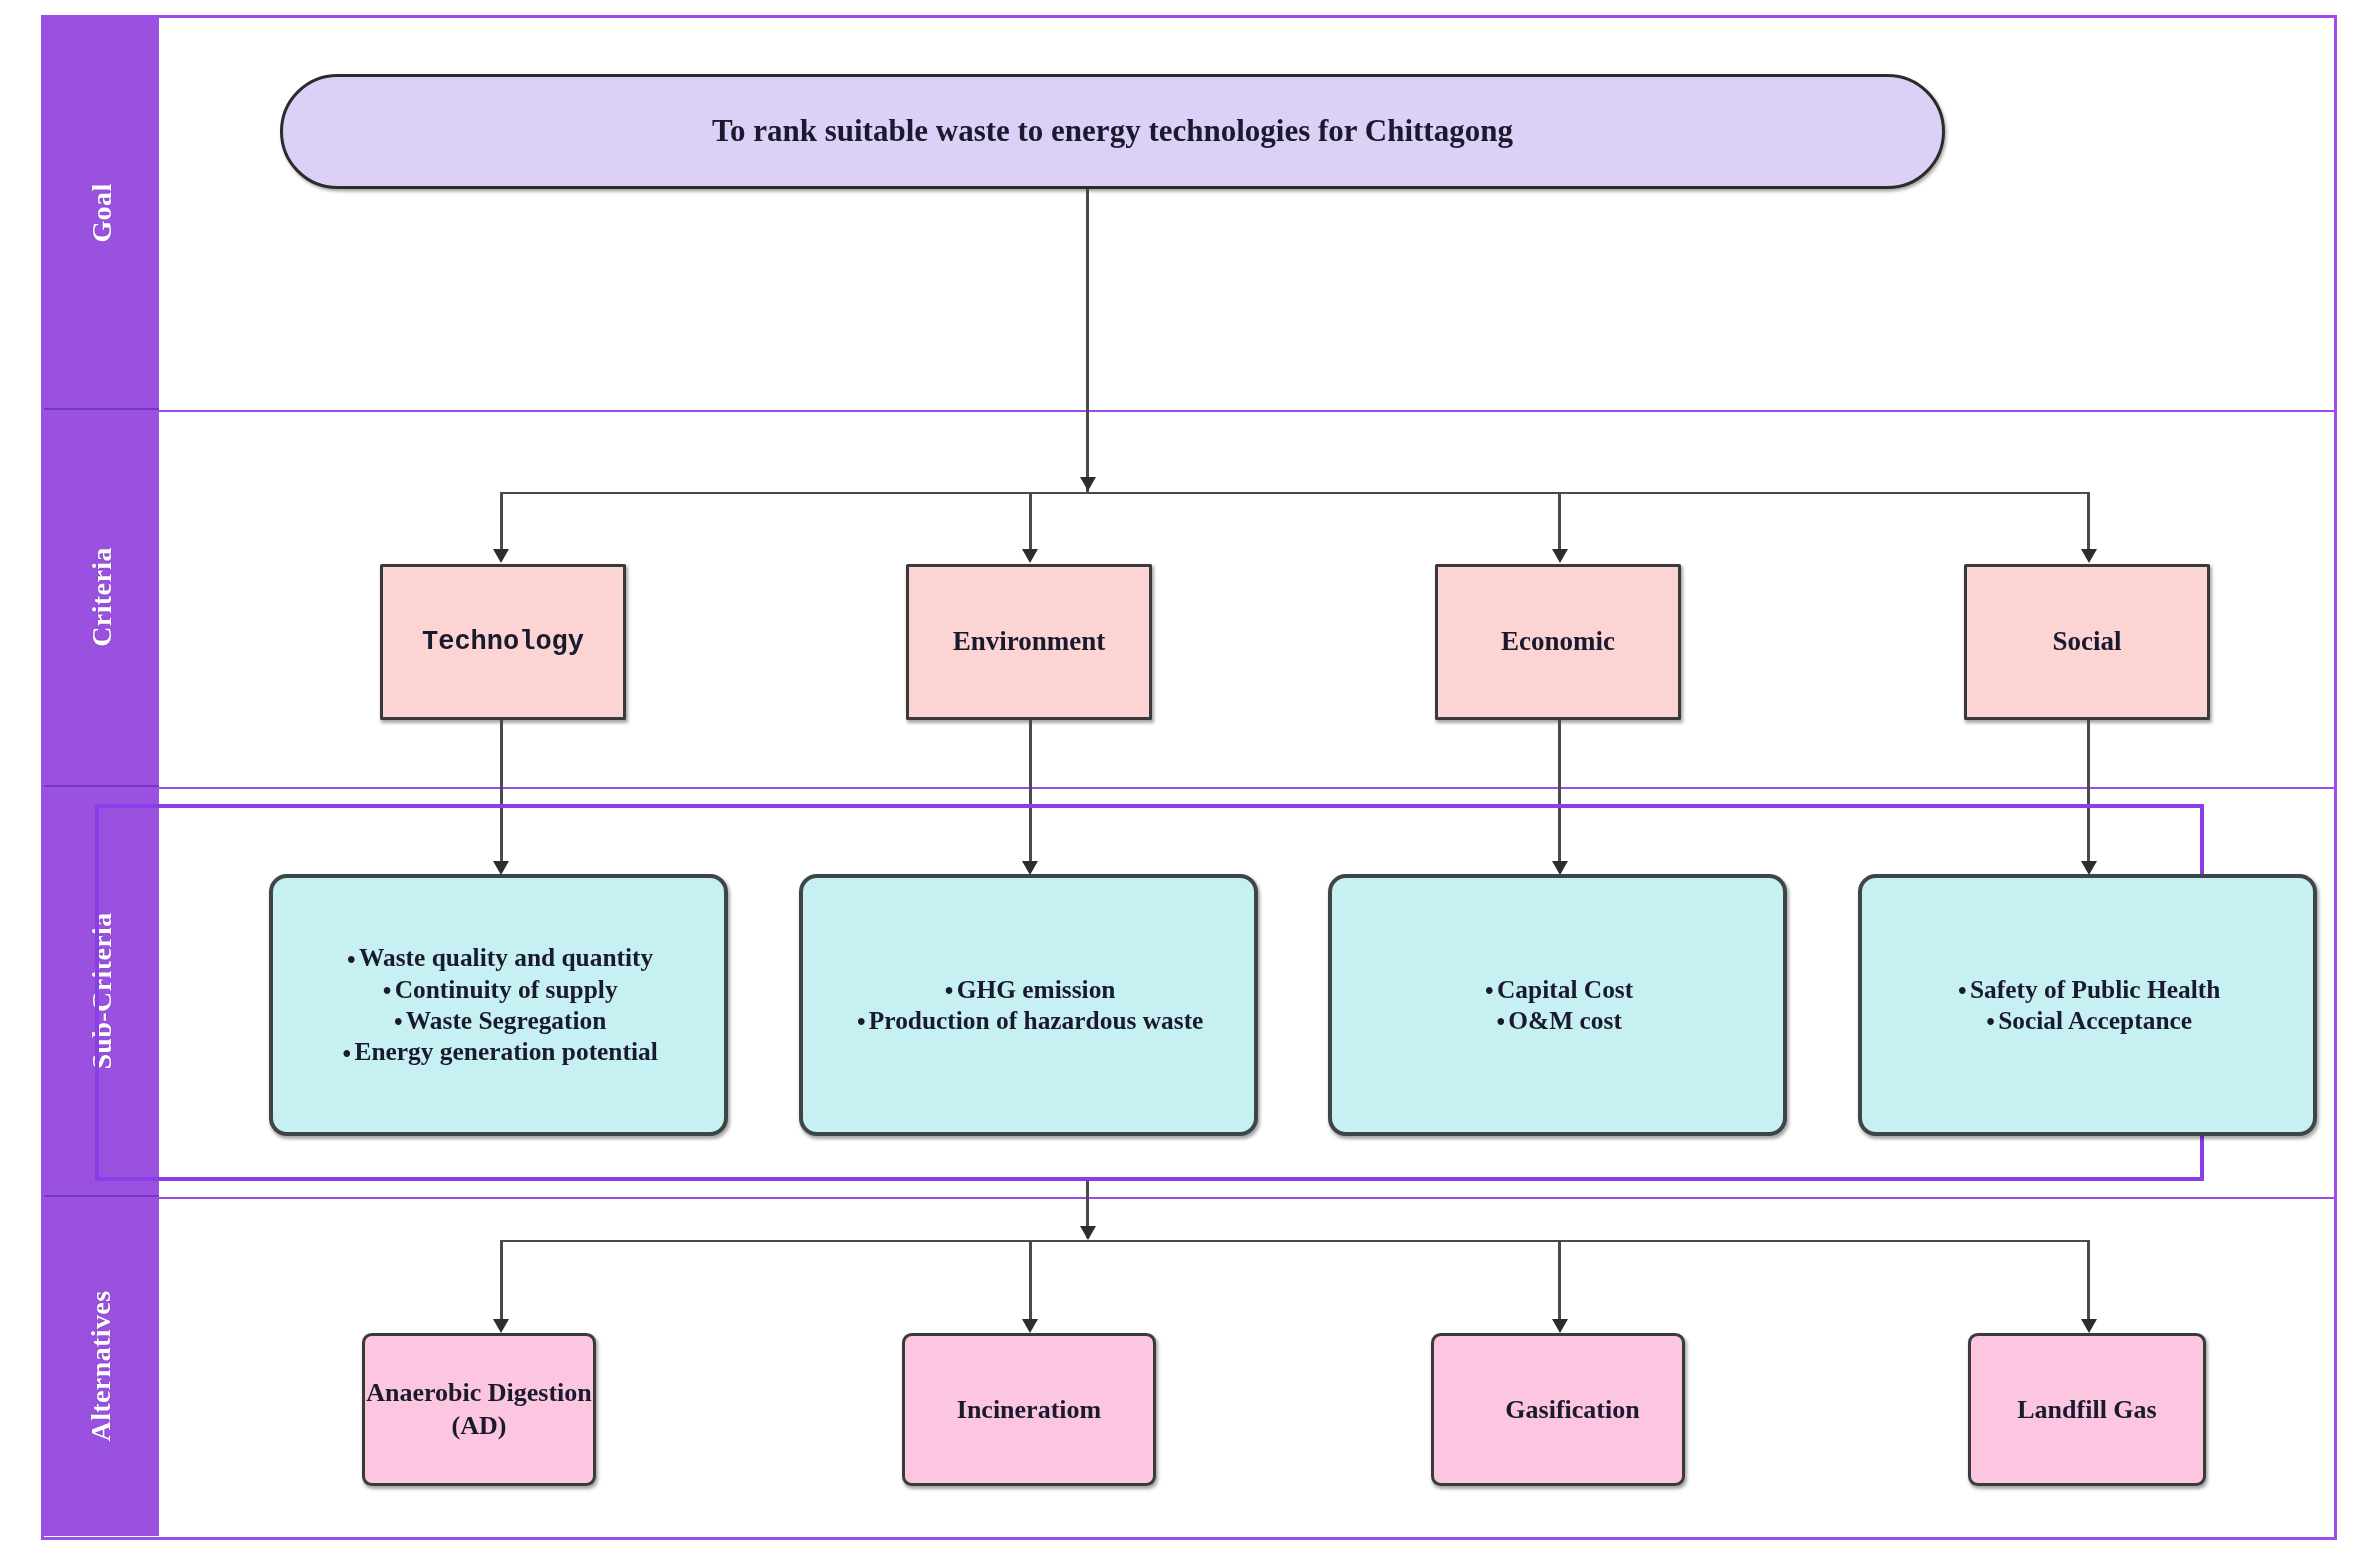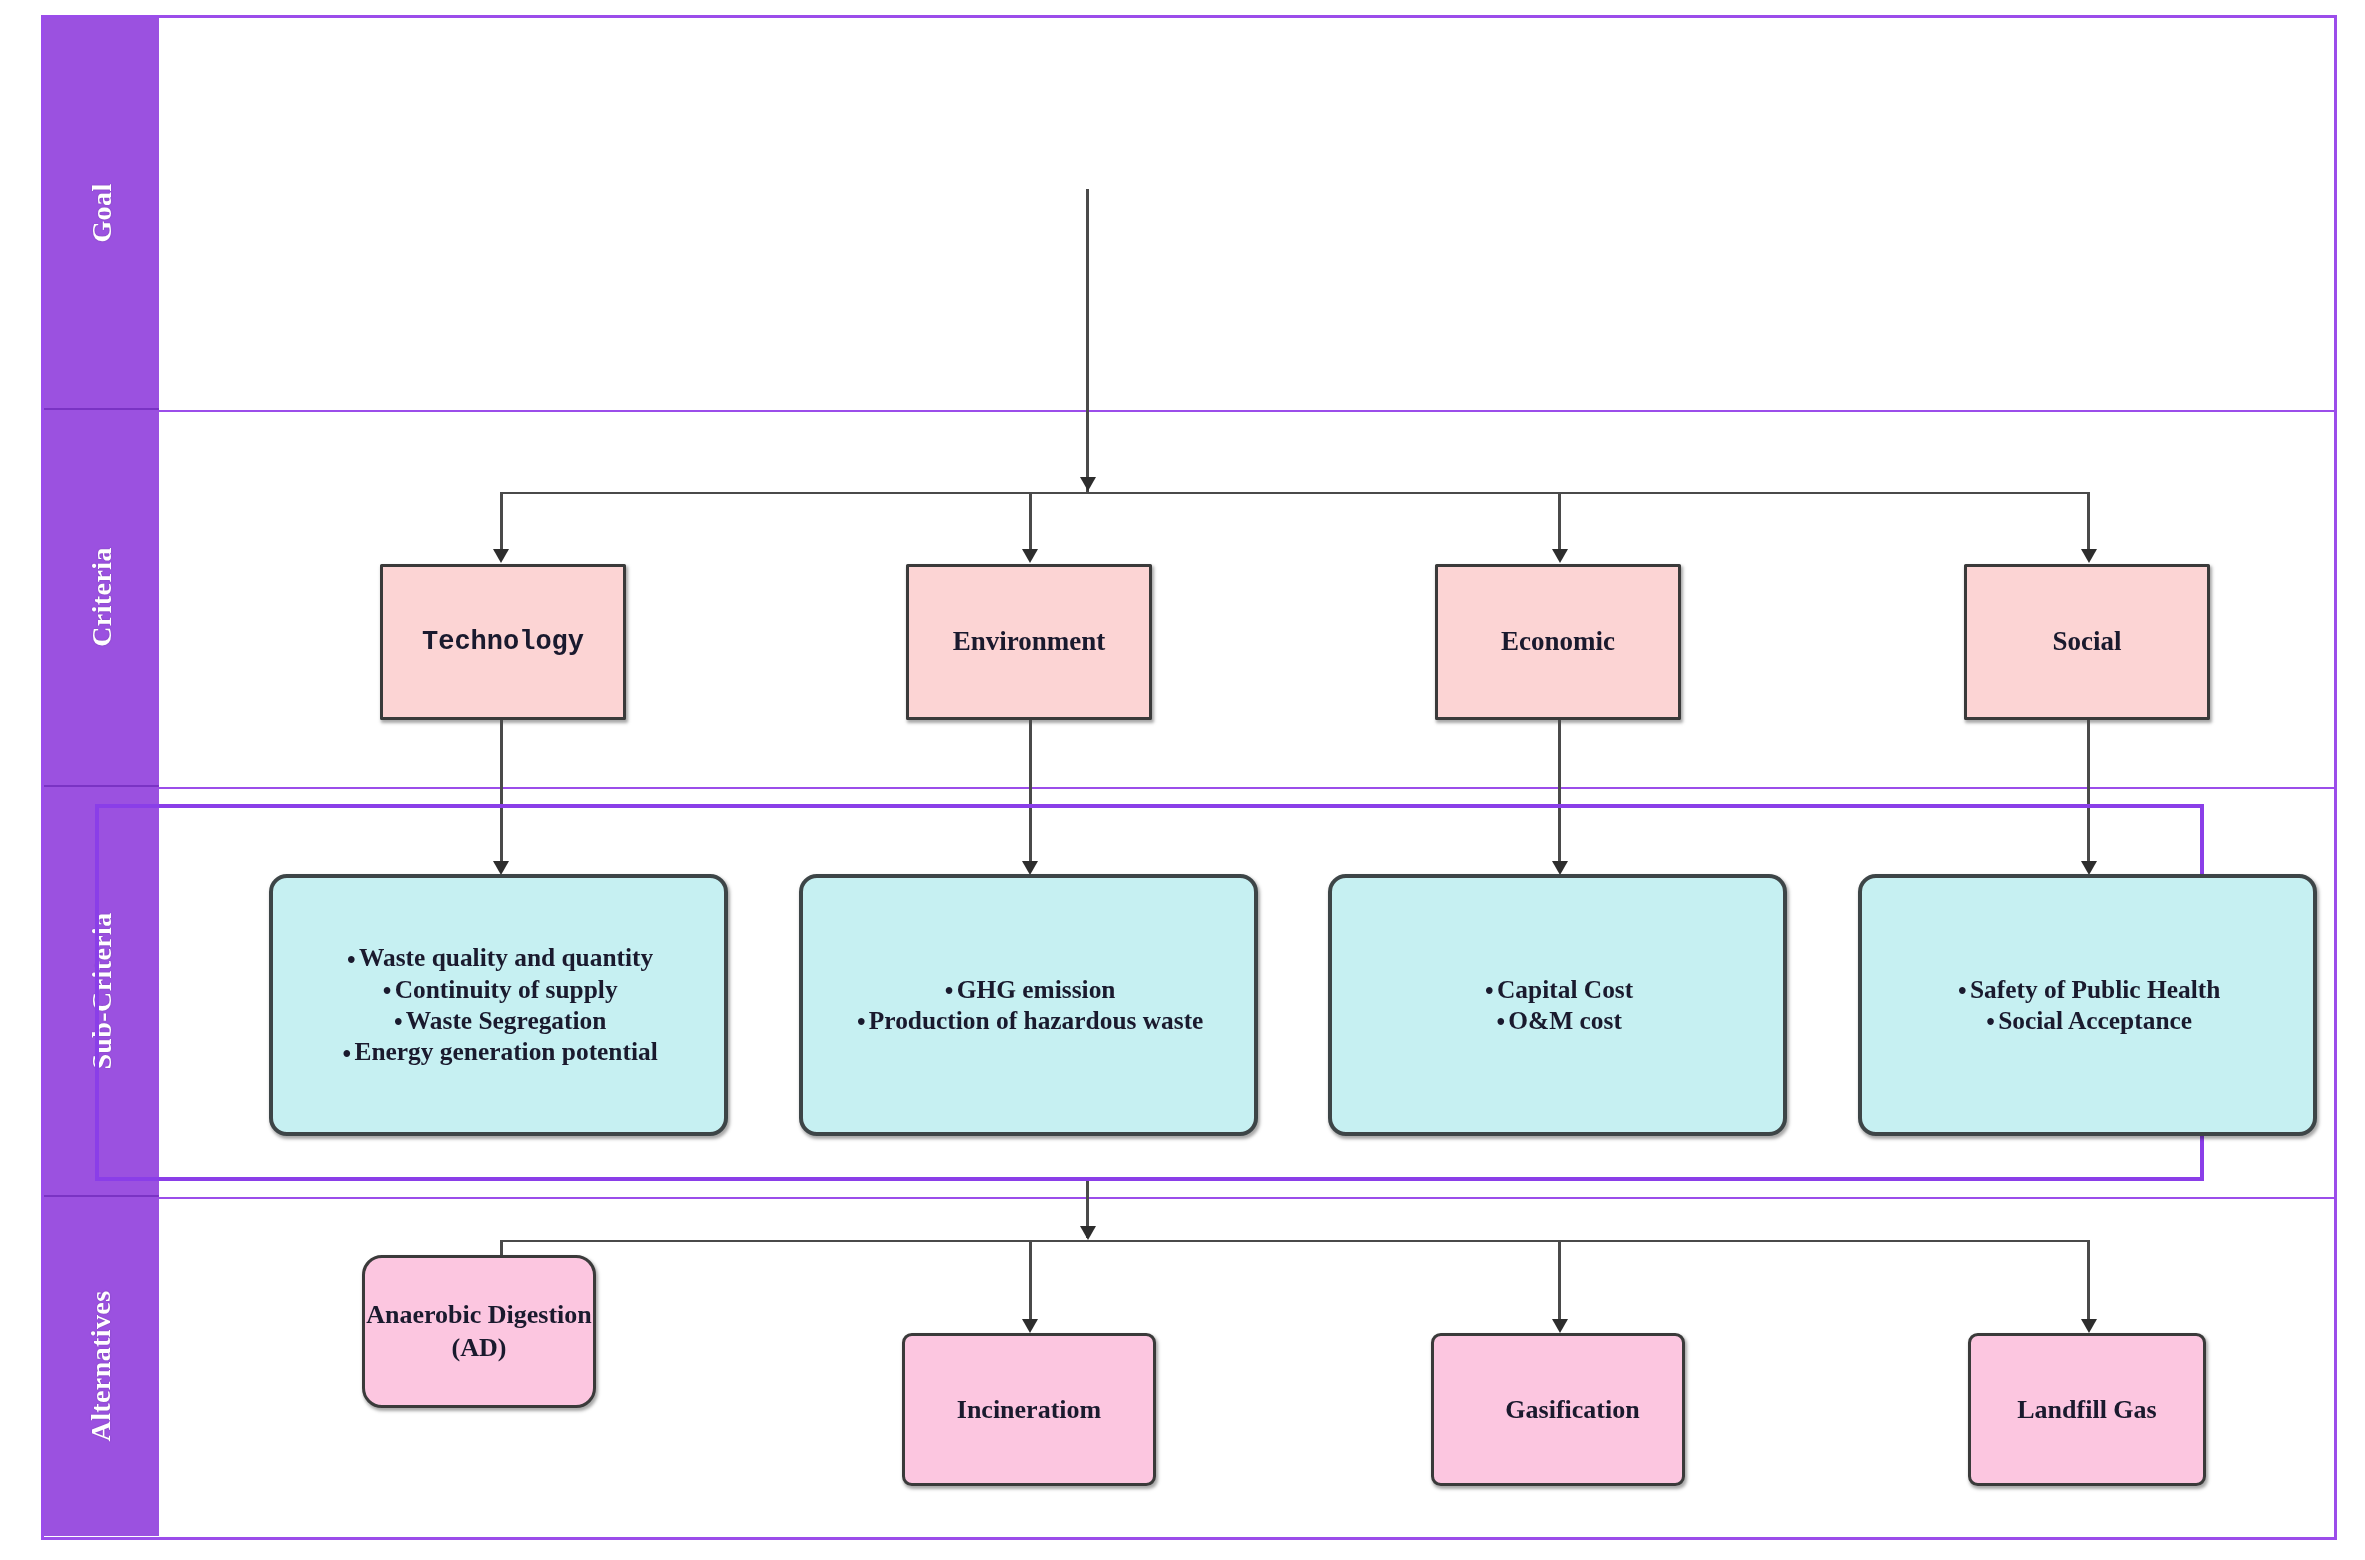--- a/index.html
+++ b/index.html
@@ -138,20 +138,23 @@
     <span>Sub-Criteria</span>
   </div>
   <div class="row-label" style="top:1179px;height:339px;border-bottom:none;">
     <span>Alternatives</span>
   </div>
 
   <div class="row-sep" style="top:392px;"></div>
   <div class="row-sep" style="top:769px;"></div>
   <div class="row-sep" style="top:1179px;"></div>
 
+  <div class="node goal-box" style="left:236px;top:56px;width:1665px;height:115px;">
+    <span>To rank suitable waste to energy technologies for Chittagong</span>
+  </div>
 
   <div class="vline" style="left:1042px;top:171px;height:303px;"></div>
   <div class="arrow" style="left:1036px;top:459px;"></div>
   <div class="hline" style="left:456px;top:474px;width:1587px;"></div>
 
   <div class="vline" style="left:456px;top:474px;height:64px;"></div>
   <div class="arrow" style="left:449px;top:531px;"></div>
   <div class="vline" style="left:985px;top:474px;height:64px;"></div>
   <div class="arrow" style="left:978px;top:531px;"></div>
   <div class="vline" style="left:1514px;top:474px;height:64px;"></div>
@@ -219,21 +222,21 @@
 
   <div class="vline" style="left:456px;top:1222px;height:86px;"></div>
   <div class="arrow" style="left:449px;top:1301px;"></div>
   <div class="vline" style="left:985px;top:1222px;height:86px;"></div>
   <div class="arrow" style="left:978px;top:1301px;"></div>
   <div class="vline" style="left:1514px;top:1222px;height:86px;"></div>
   <div class="arrow" style="left:1508px;top:1301px;"></div>
   <div class="vline" style="left:2043px;top:1222px;height:86px;"></div>
   <div class="arrow" style="left:2037px;top:1301px;"></div>
 
-  <div class="node alt-box" style="left:318px;top:1237px;width:234px;height:153px;border-radius:20px;">
+  <div class="node alt-box" style="left:318px;top:1315px;width:234px;height:153px;">
     <span>Anaerobic Digestion (AD)</span>
   </div>
   <div class="node alt-box" style="left:858px;top:1315px;width:254px;height:153px;">
     <span>Incineratiom</span>
   </div>
   <div class="node alt-box" style="left:1387px;top:1315px;width:254px;height:153px;padding-left:29px;">
     <span>Gasification</span>
   </div>
   <div class="node alt-box" style="left:1924px;top:1315px;width:238px;height:153px;">
     <span>Landfill Gas</span>

